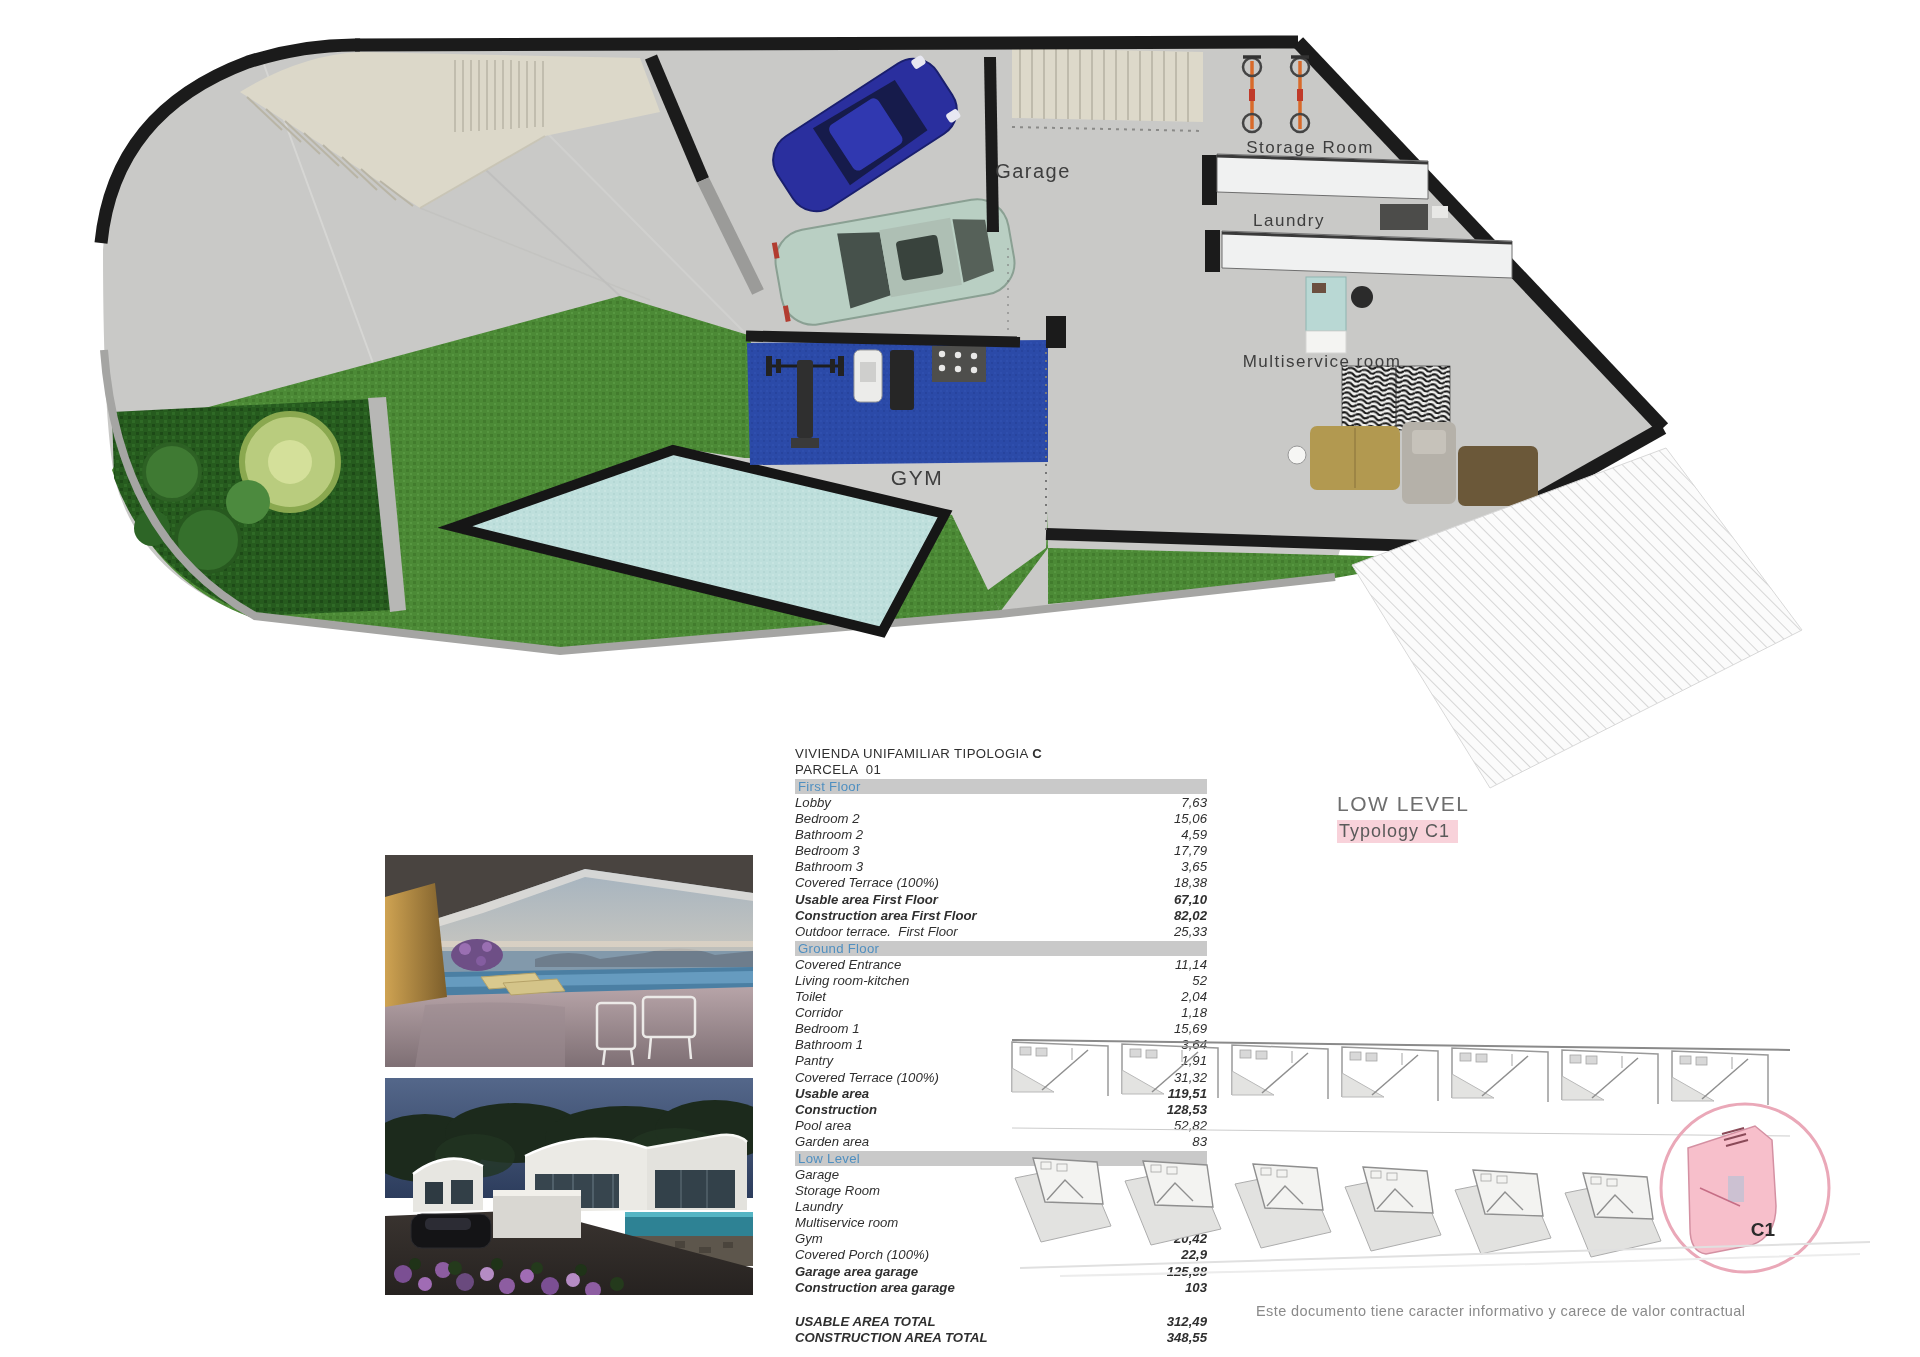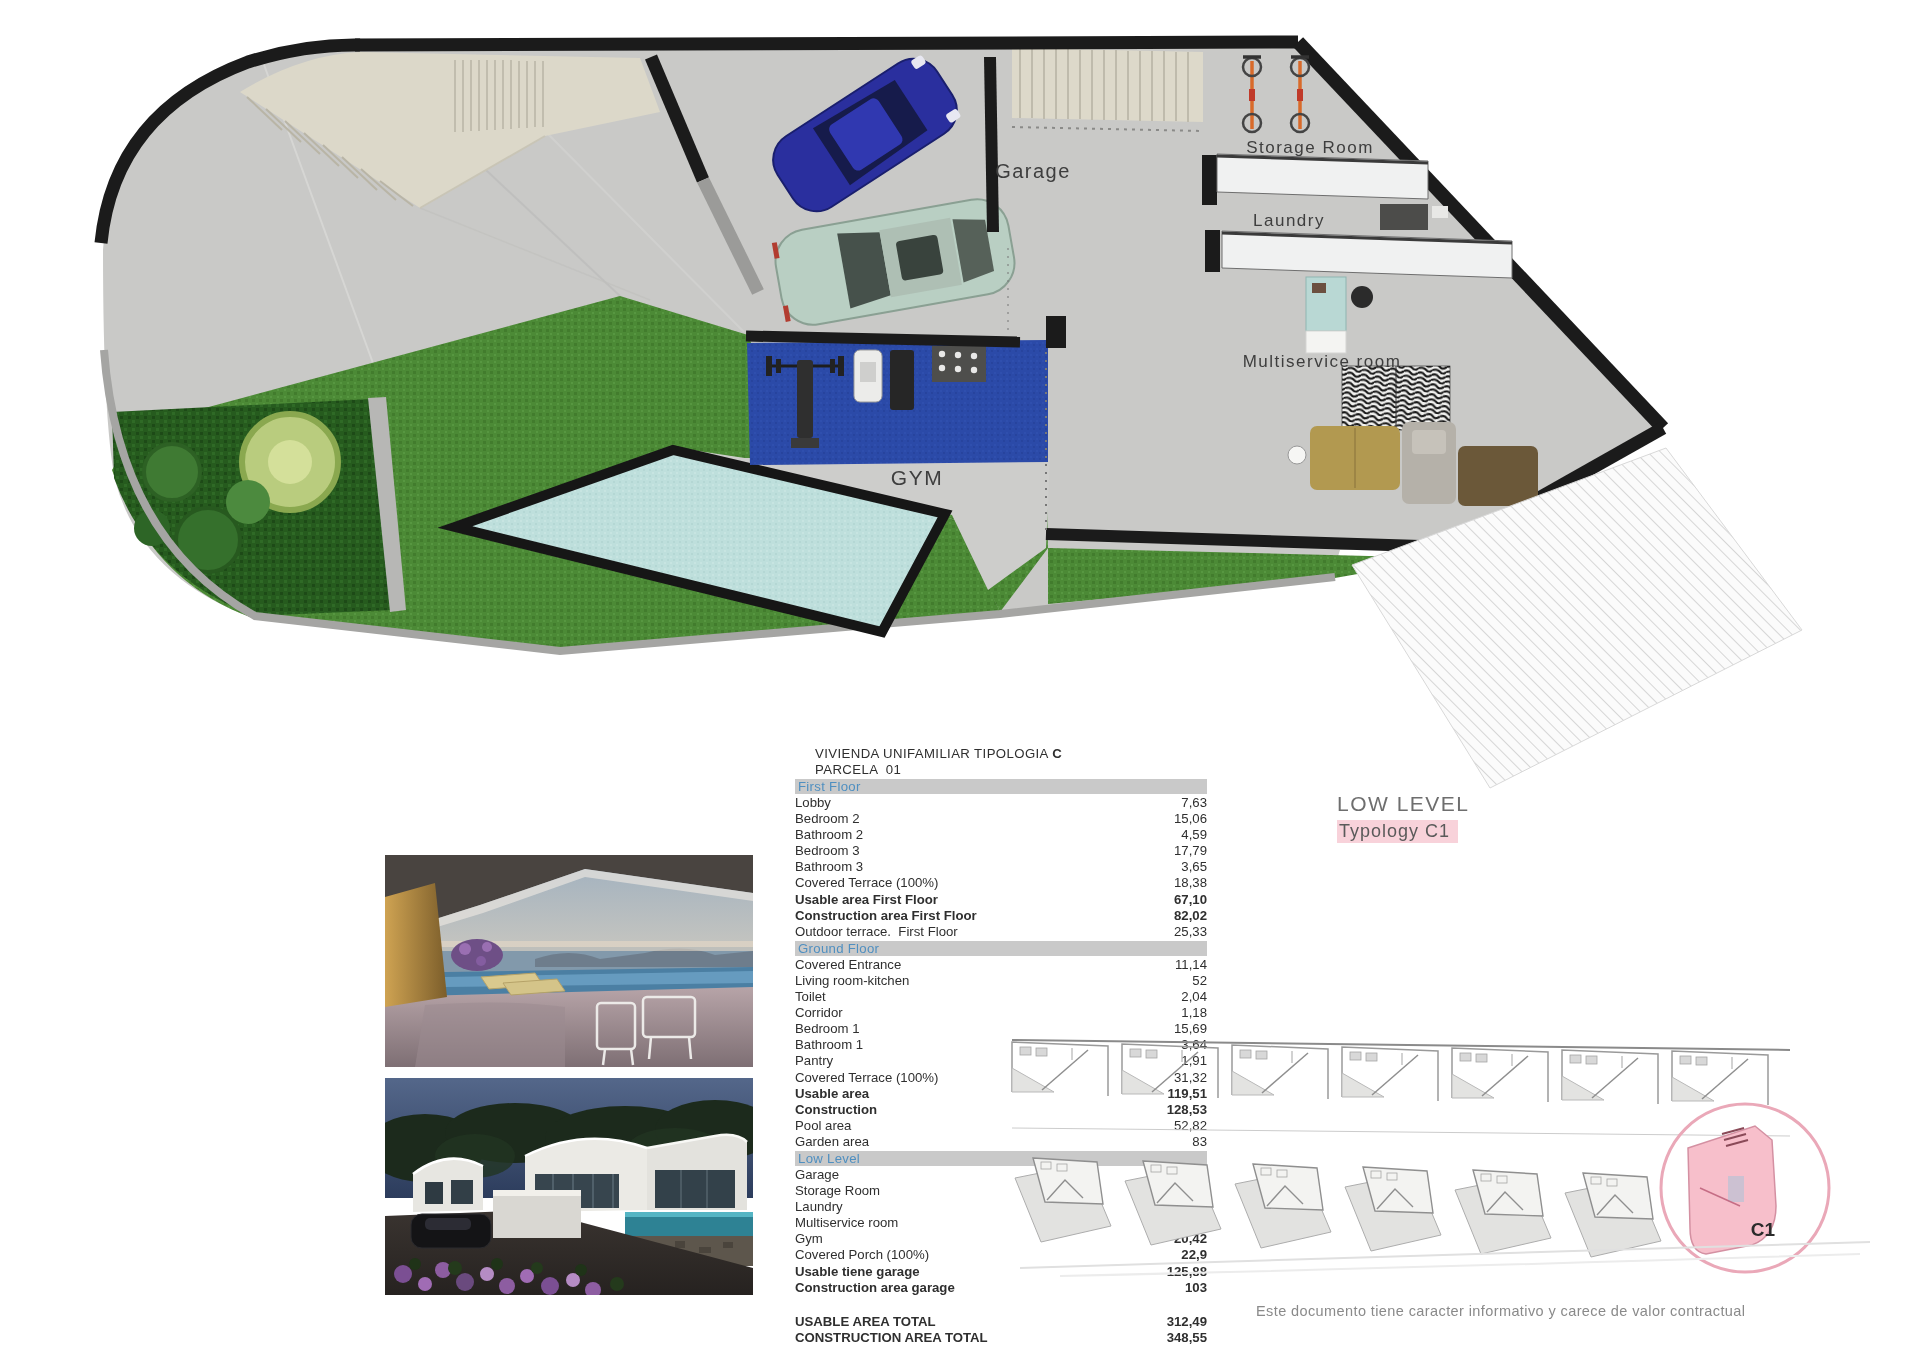--- a/index.html
+++ b/index.html
@@ -7,24 +7,24 @@
         font-family:"Liberation Sans",sans-serif;}
   svg{display:block;}
   .abs{position:absolute;}
 
   
   #plan{left:0;top:0;}
   .plan-label{fill:#3e3e3e;letter-spacing:1.5px;font-family:"Liberation Sans",sans-serif;}
 
   
   .tbl{position:absolute;left:795px;top:746px;width:412px;color:#2f2f2f;font-size:13.2px;}
-  .ttitle{line-height:15.5px;letter-spacing:.4px;white-space:pre;margin-left:20px;}
+  .ttitle{line-height:15.5px;letter-spacing:.4px;white-space:pre;}
   .ttitle .b{font-weight:bold;}
   .trows{margin-top:2px;}
-  .trow{display:flex;justify-content:space-between;height:16.1px;line-height:16.1px;}
+  .trow{display:flex;justify-content:space-between;height:16.1px;line-height:16.1px;font-style:italic;}
   .trow .tl{white-space:pre;}
   .trow .tv{text-align:right;}
   .b{font-weight:bold;}
   .sect{background:#c9c9c9;color:#4f8fc0;height:15px;line-height:15px;margin:1px 0;padding-left:3px;
         letter-spacing:.3px;}
   .tgap{height:18px;}
 
   
   .caption{position:absolute;left:1337px;top:792px;color:#6e6e6e;}
   .caption .l1{font-size:21px;letter-spacing:1.5px;}
@@ -512,21 +512,21 @@
         </div>
         <div class="trow">
           <span class="tl">Gym</span>
           <span class="tv b">20,42</span>
         </div>
         <div class="trow">
           <span class="tl">Covered Porch (100%)</span>
           <span class="tv b">22,9</span>
         </div>
         <div class="trow">
-          <span class="tl b">Usable tiene garage</span>
+          <span class="tl b">Garage area garage</span>
           <span class="tv b">125,88</span>
         </div>
         <div class="trow">
           <span class="tl b">Construction area garage</span>
           <span class="tv b">103</span>
         </div>
         <div class="tgap"></div>
         <div class="trow">
           <span class="tl b">USABLE AREA TOTAL</span>
           <span class="tv b">312,49</span>

